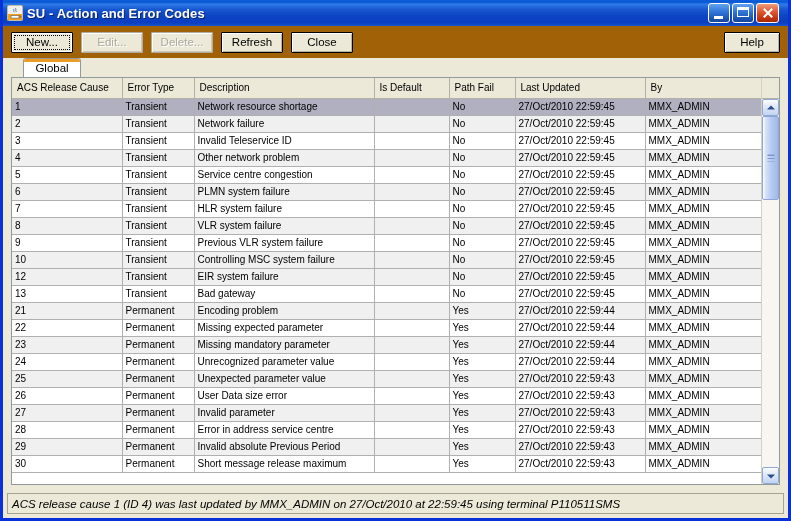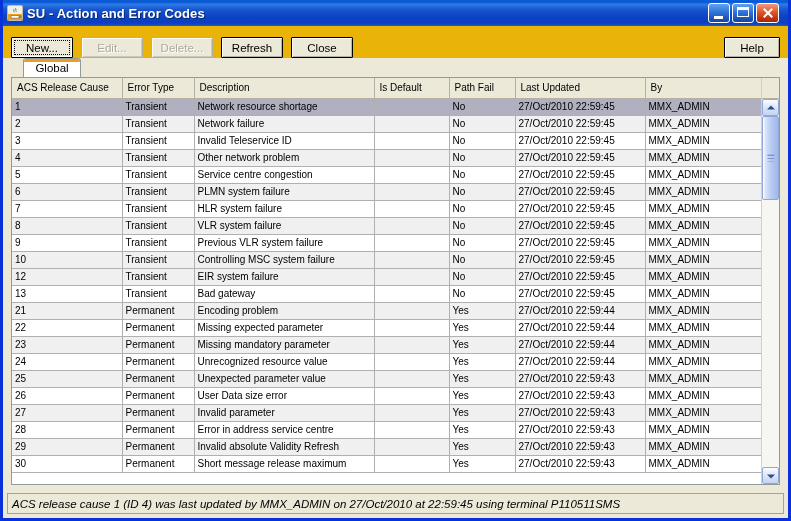--- a/index.html
+++ b/index.html
@@ -112,24 +112,24 @@
     background: #fff;
   }
   .winbtn.close .glyph:before { transform: rotate(45deg); }
   .winbtn.close .glyph:after  { transform: rotate(-45deg); }
 
   
   .toolbar {
     flex: 0 0 32px;
     height: 32px;
     display: flex;
-    align-items: flex-end;
+    align-items: center;
     padding: 0 8px;
     box-sizing: border-box;
-    background: #eab308;
+    background: #a16207;
     position: relative;
   }
   .btn {
     height: 21px;
     min-width: 62px;
     padding: 0 8px;
     margin-right: 8px;
     box-sizing: border-box;
     background: #ece9d8;
     border: 1px solid #000000;
@@ -553,21 +553,21 @@
                   <td>Permanent</td>
                   <td>Missing mandatory parameter</td>
                   <td></td>
                   <td>Yes</td>
                   <td>27/Oct/2010 22:59:44</td>
                   <td>MMX_ADMIN</td>
                 </tr>
                 <tr class="row-odd">
                   <td>24</td>
                   <td>Permanent</td>
-                  <td>Unrecognized resource value</td>
+                  <td>Unrecognized parameter value</td>
                   <td></td>
                   <td>Yes</td>
                   <td>27/Oct/2010 22:59:44</td>
                   <td>MMX_ADMIN</td>
                 </tr>
                 <tr class="row-even">
                   <td>25</td>
                   <td>Permanent</td>
                   <td>Unexpected parameter value</td>
                   <td></td>
@@ -598,21 +598,21 @@
                   <td>Permanent</td>
                   <td>Error in address service centre</td>
                   <td></td>
                   <td>Yes</td>
                   <td>27/Oct/2010 22:59:43</td>
                   <td>MMX_ADMIN</td>
                 </tr>
                 <tr class="row-even">
                   <td>29</td>
                   <td>Permanent</td>
-                  <td>Invalid absolute Validity Refresh</td>
+                  <td>Invalid absolute Previous Period</td>
                   <td></td>
                   <td>Yes</td>
                   <td>27/Oct/2010 22:59:43</td>
                   <td>MMX_ADMIN</td>
                 </tr>
                 <tr class="row-odd">
                   <td>30</td>
                   <td>Permanent</td>
                   <td>Short message release maximum</td>
                   <td></td>

